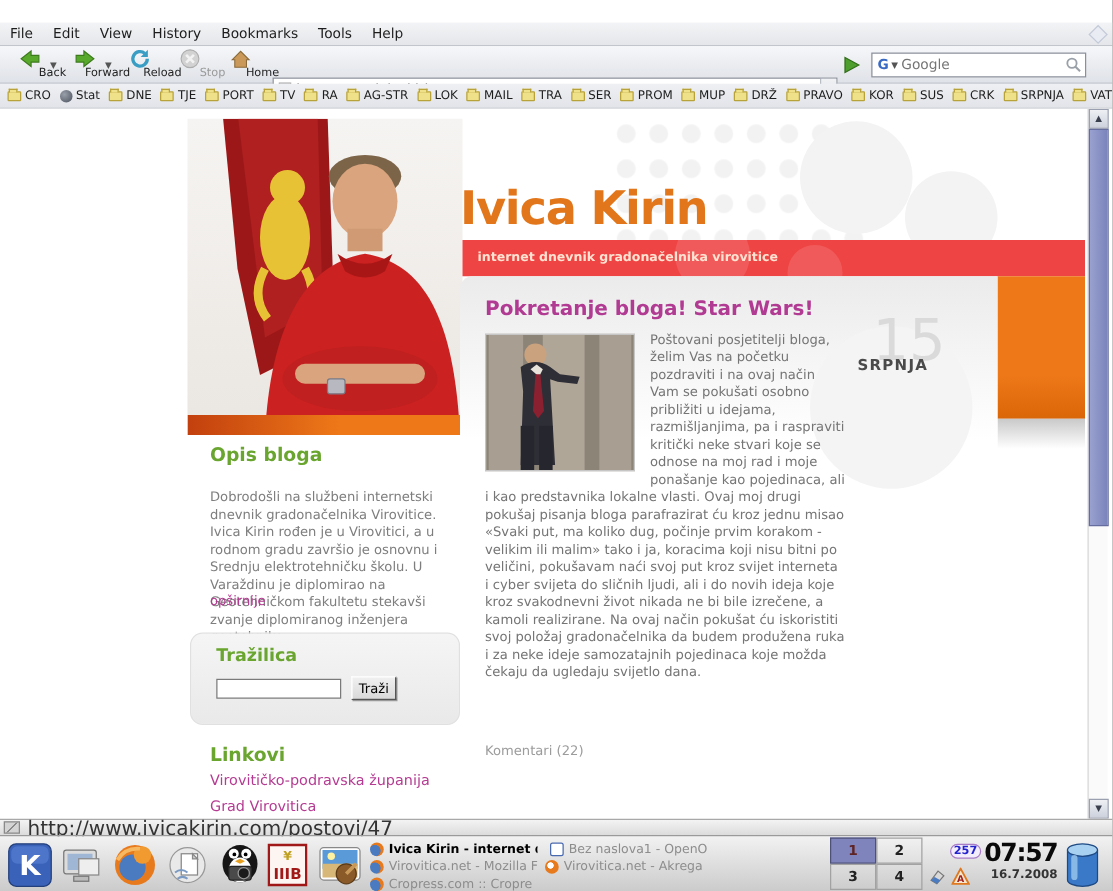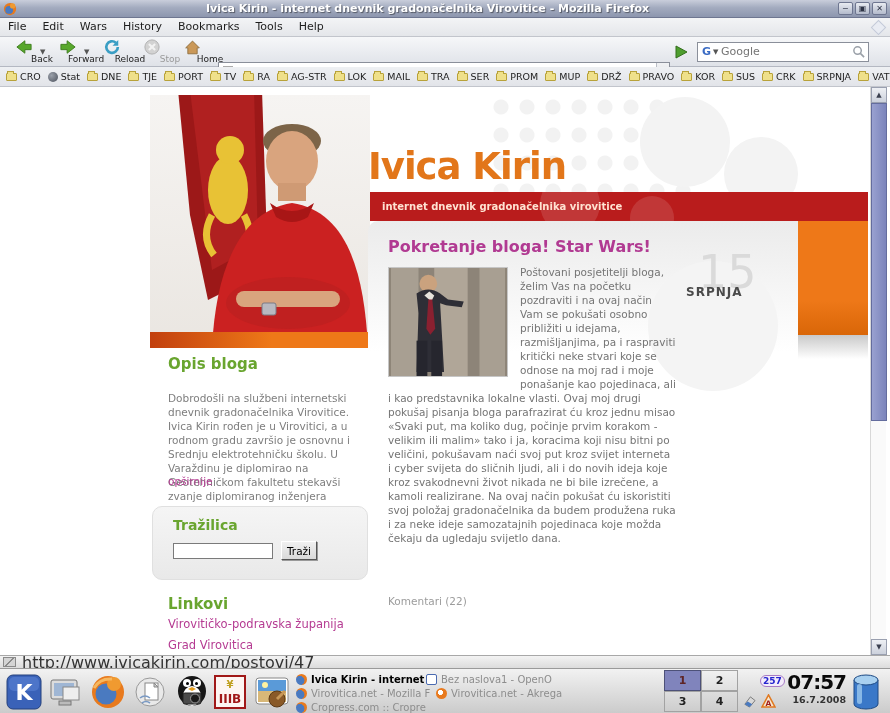--- a/index.html
+++ b/index.html
@@ -69,21 +69,21 @@
 
   .photo { position:absolute; left:150px; top:8px; width:220px; height:253px;
     background:linear-gradient(180deg,#f6f4f2,#eae6e1); overflow:hidden; }
   .photo svg { position:absolute; left:0; top:0; }
   .photo .strip { position:absolute; left:0; bottom:0; width:220px; height:16px;
     background:linear-gradient(90deg,#c2400e,#ee7818 55%); }
 
   .sitetitle { position:absolute; left:368px; top:58px; font-size:37px; font-weight:bold;
     color:#e2761a; letter-spacing:-1px; }
   .band { position:absolute; left:370px; top:105px; width:498px; height:29px;
-    background:#b91c1c; overflow:hidden; }
+    background:#ef4444; overflow:hidden; }
   .band .subtitle { position:absolute; left:12px; top:0; line-height:29px; font-size:10px;
     font-weight:bold; color:#ffe3d2; }
   .bandcirc { position:absolute; border-radius:50%; background:rgba(255,255,255,.12); }
   .orangeblock { position:absolute; left:798px; top:134px; width:70px; height:114px;
     background:linear-gradient(180deg,#ee7818 70%,#d96608); }
   .orangeshadow { position:absolute; left:798px; top:248px; width:70px; height:24px;
     background:linear-gradient(#c9c9c9,#ffffff); }
 
   .card { position:absolute; left:368px; top:134px; width:430px; height:312px;
     background:linear-gradient(180deg,#ebebeb,#ffffff 42%); border-radius:10px 0 0 0; }
@@ -147,38 +147,25 @@
     border-radius:7px; padding:0 2px; background:#f3ecfa; }
   .clock { position:absolute; left:778px; top:1px; width:68px; text-align:right; }
   .clock .time { font-size:20px; font-weight:bold; color:#0a0a0a; letter-spacing:-1px; line-height:24px; }
   .clock .date { font-size:9.5px; font-weight:bold; color:#333; }
 </style>
 </head>
 <body>
 
 <div id="screen">
 
-  <div class="titlebar">
-    <svg class="ticon" viewBox="0 0 16 16">
-        <circle cx="8" cy="8" r="7" fill="#e87a1e"></circle>
-        <circle cx="7" cy="9" r="4.5" fill="#4a7ac0"></circle>
-        <circle cx="11" cy="4.5" r="3" fill="#f09a30"></circle>
-      </svg>
-    <div class="ttext">Ivica Kirin - internet dnevnik gradonačelnika Virovitice - Mozilla Firefox</div>
-    <div class="winbtns">
-      <div class="winbtn">─</div>
-      <div class="winbtn">▣</div>
-      <div class="winbtn">✕</div>
-    </div>
-  </div>
 
   <div class="menubar">
     <span class="menuitem">File</span>
     <span class="menuitem">Edit</span>
-    <span class="menuitem">Wars</span>
+    <span class="menuitem">View</span>
     <span class="menuitem">History</span>
     <span class="menuitem">Bookmarks</span>
     <span class="menuitem">Tools</span>
     <span class="menuitem">Help</span>
     <span class="throbber"></span>
   </div>
 
   <div class="navbar">
     <div class="navbtn" style="margin-left:4px">
       <svg width="18" height="16" viewBox="0 0 20 18">
@@ -457,21 +444,21 @@
       <span>Ivica Kirin - internet d</span>
     </div>
     <div class="tasklist-item" style="left:296px;top:17px">
       <span class="mini" style="background:radial-gradient(circle at 35% 60%, #4a7ac0 45%, #e87a1e 50%)"></span>
       <span>Virovitica.net - Mozilla F</span>
     </div>
     <div class="tasklist-item" style="left:296px;top:31px">
       <span class="mini" style="background:radial-gradient(circle at 35% 60%, #4a7ac0 45%, #e87a1e 50%)"></span>
       <span>Cropress.com :: Cropre</span>
     </div>
-    <div class="tasklist-item" style="left:426px;top:3px">
+    <div class="tasklist-item" style="left:440px;top:3px">
       <span class="mini" style="background:#fff;border:1px solid #4a6ab0;border-radius:2px"></span>
       <span>Bez naslova1 - OpenO</span>
     </div>
     <div class="tasklist-item" style="left:436px;top:17px">
       <span class="mini" style="background:radial-gradient(circle at 40% 40%, #fff 25%, #e87a1e 30%)"></span>
       <span>Virovitica.net - Akrega</span>
     </div>
 
     <div class="pager">
       <div class="pcell active" style="left:0;top:0">1</div>

